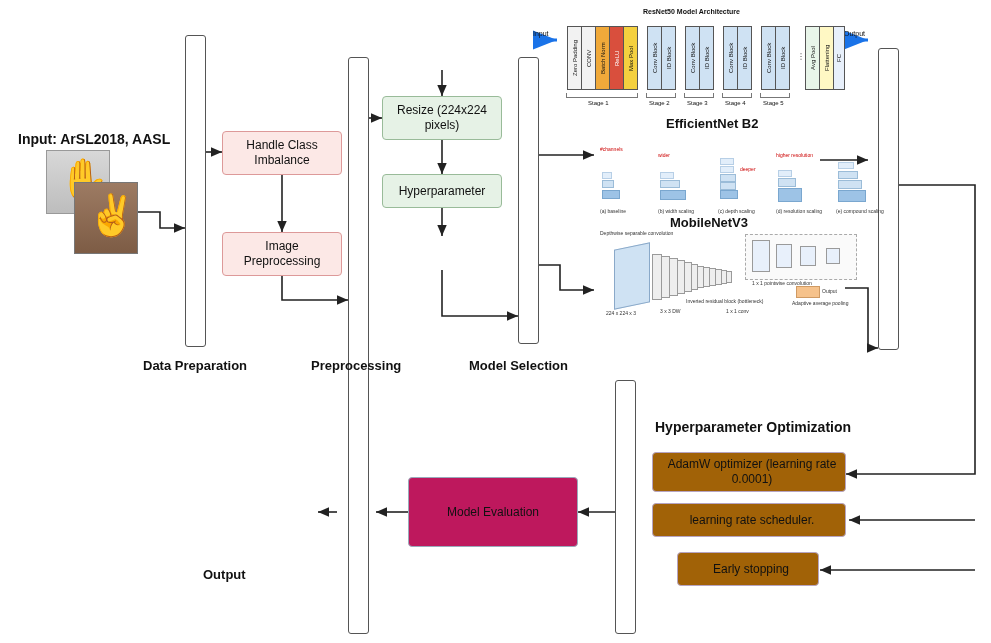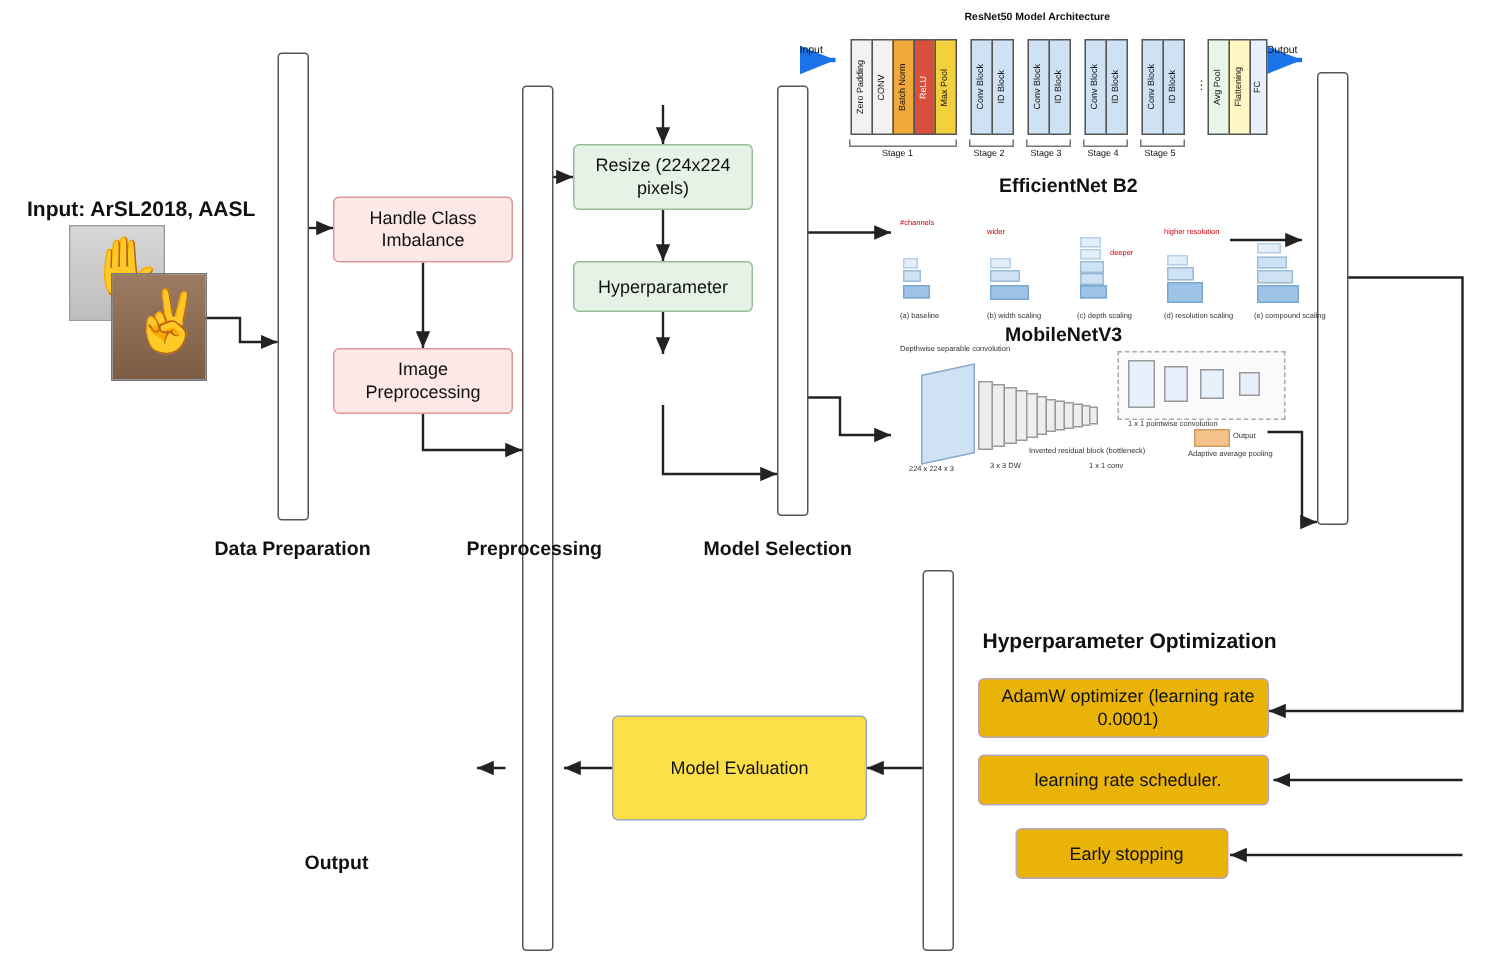--- a/index.html
+++ b/index.html
@@ -11,23 +11,23 @@
     overflow:hidden;
     color:#111;
   }
   .canvas{position:absolute;left:0;top:0;width:991px;height:643px;}
   .bar{position:absolute;background:#ffffff;border:1.5px solid #555;border-radius:3px;}
   .box{position:absolute;box-sizing:border-box;border:1.5px solid #888;border-radius:4px;
        display:flex;align-items:center;justify-content:center;text-align:center;
        font-size:12px;line-height:1.25;padding:4px 6px;}
   .box-pink{background:#fce8e6;border-color:#d99;}
   .box-green{background:#e6f2e6;border-color:#9b9;}
-  .box-blue{background:#fde047;border-color:#9ab;text-align:center;}
+  .box-blue{background:#be185d;border-color:#9ab;text-align:center;}
   .box-lblue{background:#cfe2f3;border-color:#8aa9c9;}
-  .box-purple{background:#eab308;border-color:#b6a4c2;padding-left:12px;}
+  .box-purple{background:#a16207;border-color:#b6a4c2;padding-left:12px;}
   .lbl{position:absolute;font-size:13px;font-weight:bold;color:#111;white-space:nowrap;}
   .title-mid{position:absolute;font-size:13px;font-weight:bold;color:#111;white-space:nowrap;}
   svg.lines{position:absolute;left:0;top:0;width:991px;height:643px;pointer-events:none;}
   .imgA{position:absolute;left:46px;top:150px;width:62px;height:62px;
         background:linear-gradient(180deg,#d8d8d8,#bdbdbd);border:1px solid #999;}
   .imgB{position:absolute;left:74px;top:182px;width:62px;height:70px;
         background:linear-gradient(180deg,#9d7b63,#7d5c45);border:1px solid #777;}
   .hand1,.hand2{position:absolute;font-size:40px;line-height:1;}
   
   .res-wrap{position:absolute;left:533px;top:8px;width:330px;height:110px;}

